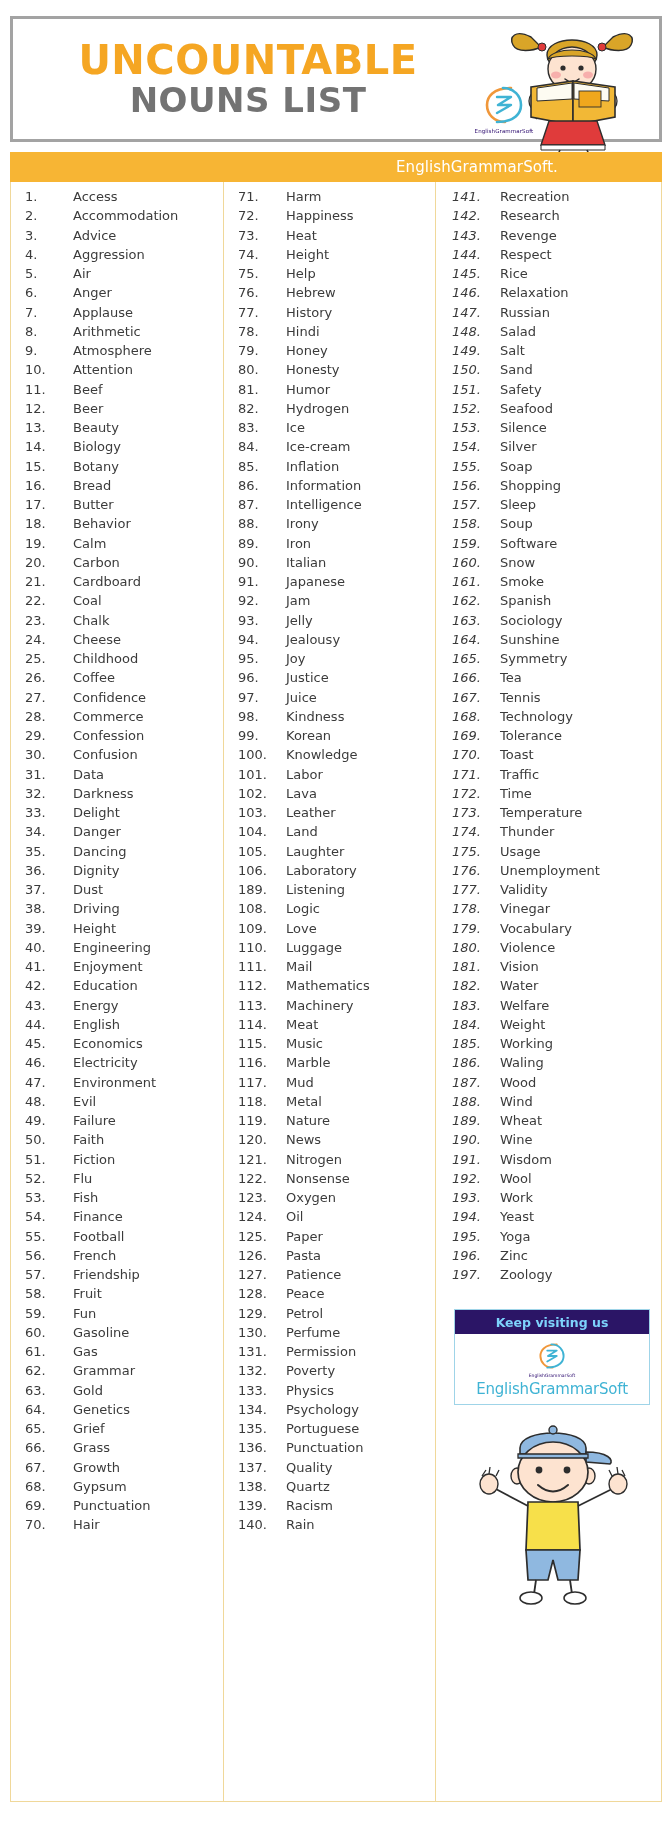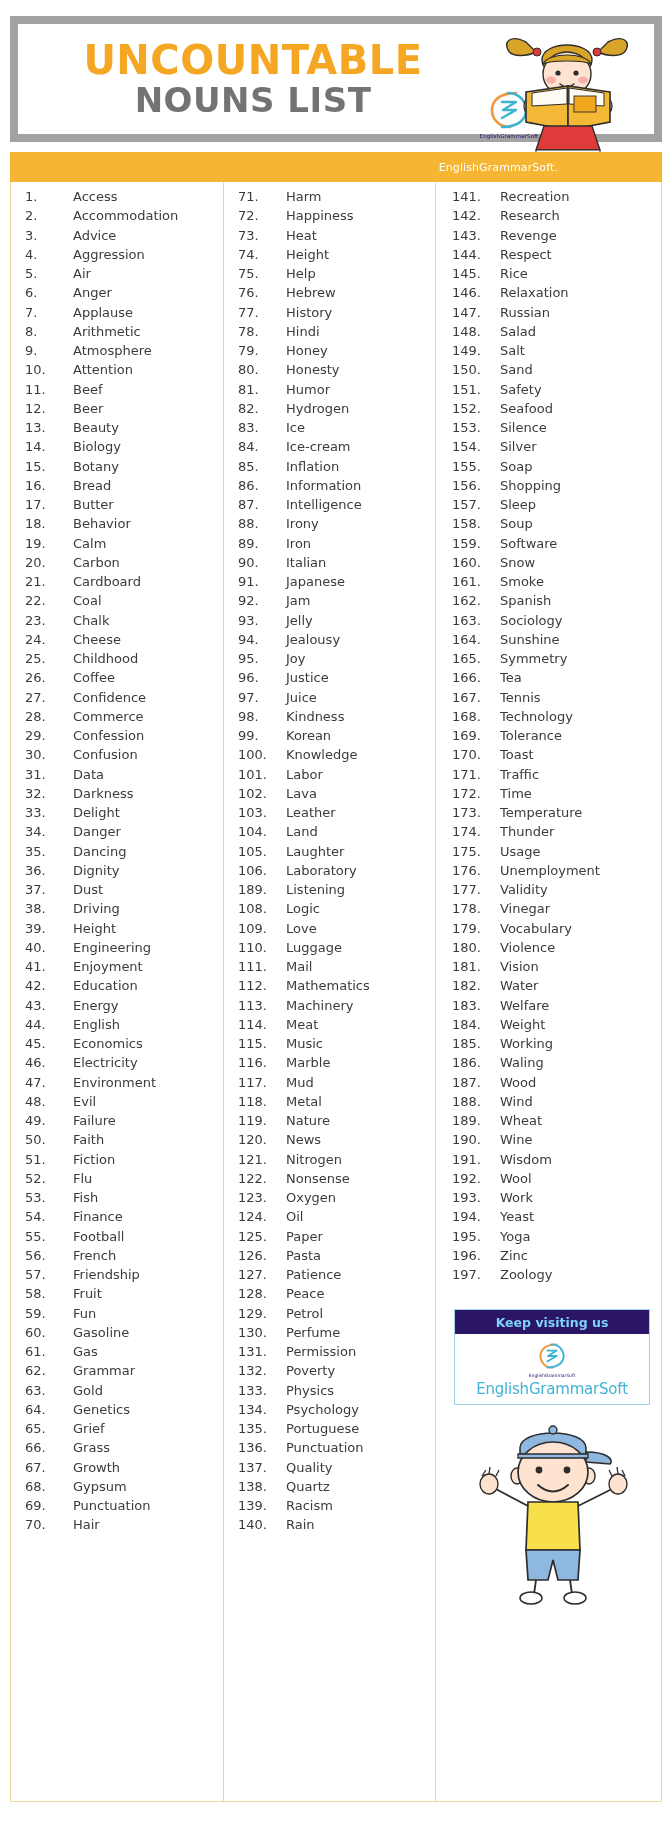--- a/index.html
+++ b/index.html
@@ -17,21 +17,21 @@
     overflow: hidden;
   }
 
   
   .banner {
     position: absolute;
     left: 10px;
     top: 16px;
     width: 652px;
     height: 126px;
-    border: 8px solid #a3a3a3;
+    border: 3px solid #a3a3a3;
     background: #ffffff;
   }
   .banner-titles {
     position: absolute;
     left: 0;
     top: 0;
     width: 470px;
     height: 100%;
     display: flex;
     flex-direction: column;
@@ -93,21 +93,21 @@
     width: 652px;
     height: 30px;
     background: #f7b534;
     display: flex;
     align-items: center;
     justify-content: flex-end;
     padding-right: 104px;
   }
   .orange-strip .strip-text {
     font-family: "DejaVu Sans", sans-serif;
-    font-size: 11px;
+    font-size: 15px;
     color: #ffffff;
     letter-spacing: 0.1px;
   }
 
   
   .table {
     position: absolute;
     left: 10px;
     top: 182px;
     width: 652px;
@@ -139,21 +139,21 @@
   .col-1 .row, .col-2 .row { padding-left: 14px; }
   .col-3 .row { padding-left: 16px; }
 
   .row .num {
     display: inline-block;
     text-align: left;
     color: #3b3b3b;
   }
   .col-1 .row .num { width: 48px; }
   .col-2 .row .num { width: 48px; }
-  .col-3 .row .num { width: 48px; }
+  .col-3 .row .num { width: 48px; font-style: italic; }
   .row .word { color: #3b3b3b; }
 
   
   .visit-box {
     position: absolute;
     left: 454px;
     top: 1309px;
     width: 196px;
     height: 96px;
     border: 1px solid #9fd4e8;

